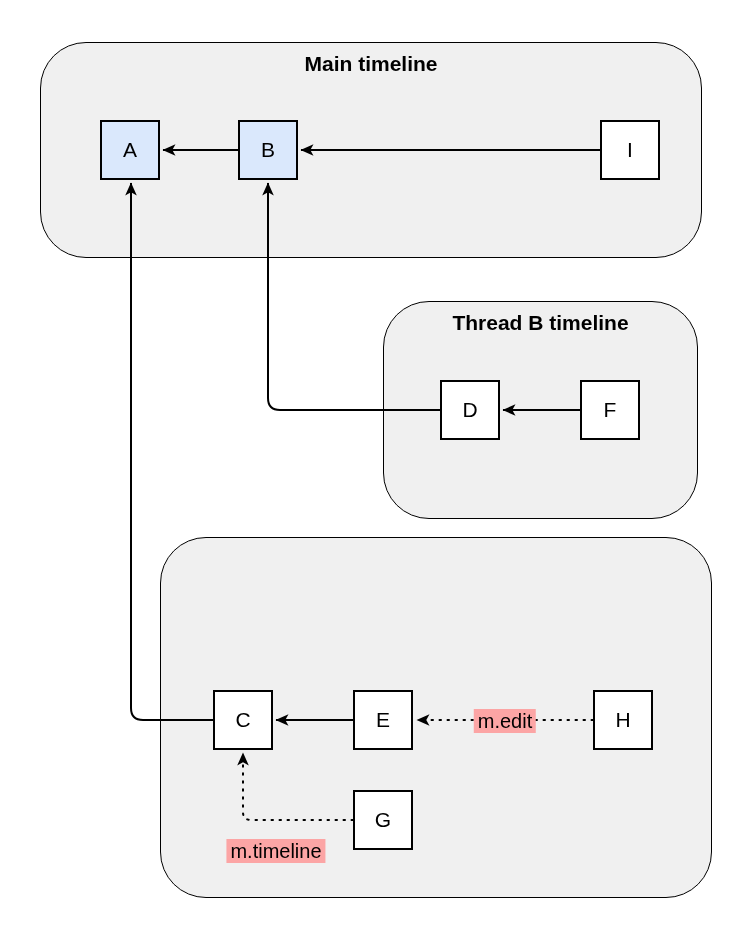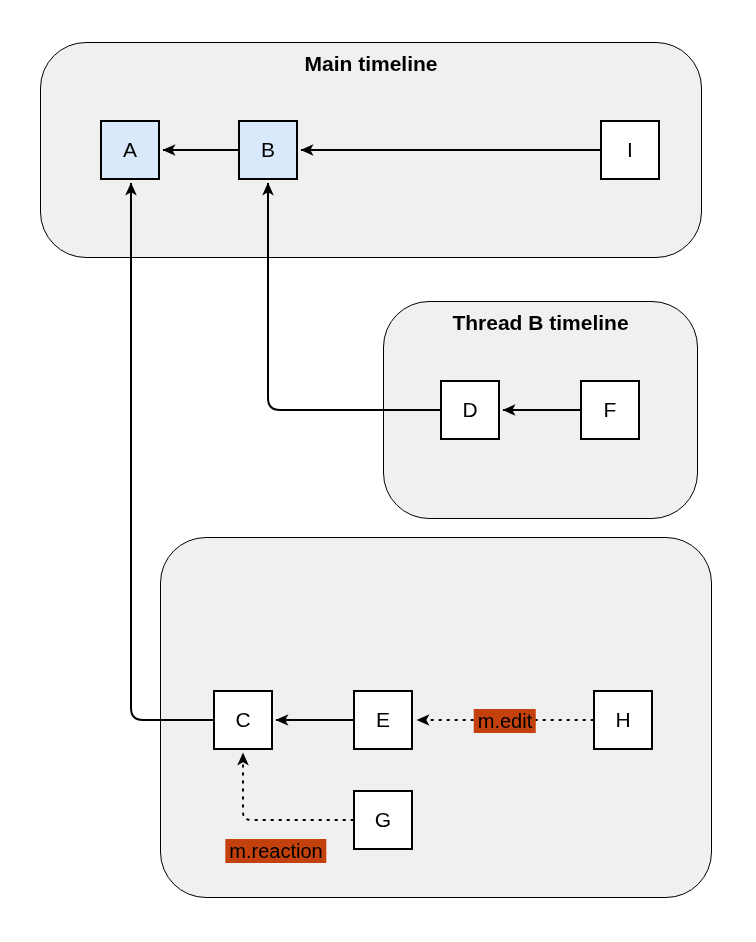--- a/index.html
+++ b/index.html
@@ -76,21 +76,21 @@
     fill: none;
   }
   .edge.dotted {
     stroke-dasharray: 1.5 6.5;
     stroke-linecap: round;
   }
 
   .edge-label {
     position: absolute;
     transform: translate(-50%, -50%);
-    background: #c2410c;
+    background: #fca5a5;
     padding: 1px 4px;
     font-size: 20px;
     color: #000000;
     white-space: nowrap;
     line-height: 22px;
   }
   #label-m-edit     { left: 505px; top: 721px; }
   #label-m-reaction { left: 276px; top: 851px; }
 </style>
 </head>
@@ -125,15 +125,15 @@
     <path class="edge" d="M 600 150 L 301 150" marker-end="url(#arrow)"></path>
     <path class="edge" d="M 580 410 L 503 410" marker-end="url(#arrow)"></path>
     <path class="edge" d="M 440 410 L 280 410 Q 268 410 268 398 L 268 183" marker-end="url(#arrow)"></path>
     <path class="edge" d="M 213 720 L 143 720 Q 131 720 131 708 L 131 183" marker-end="url(#arrow)"></path>
     <path class="edge" d="M 353 720 L 276 720" marker-end="url(#arrow)"></path>
     <path class="edge dotted" d="M 593 720 L 417 720" marker-end="url(#arrow)"></path>
     <path class="edge dotted" d="M 353 820 L 251 820 Q 243 820 243 812 L 243 753" marker-end="url(#arrow)"></path>
   </svg>
 
   <div class="edge-label" id="label-m-edit">m.edit</div>
-  <div class="edge-label" id="label-m-reaction">m.reaction</div>
+  <div class="edge-label" id="label-m-reaction">m.timeline</div>
 
 </div>
 
 </body></html>

